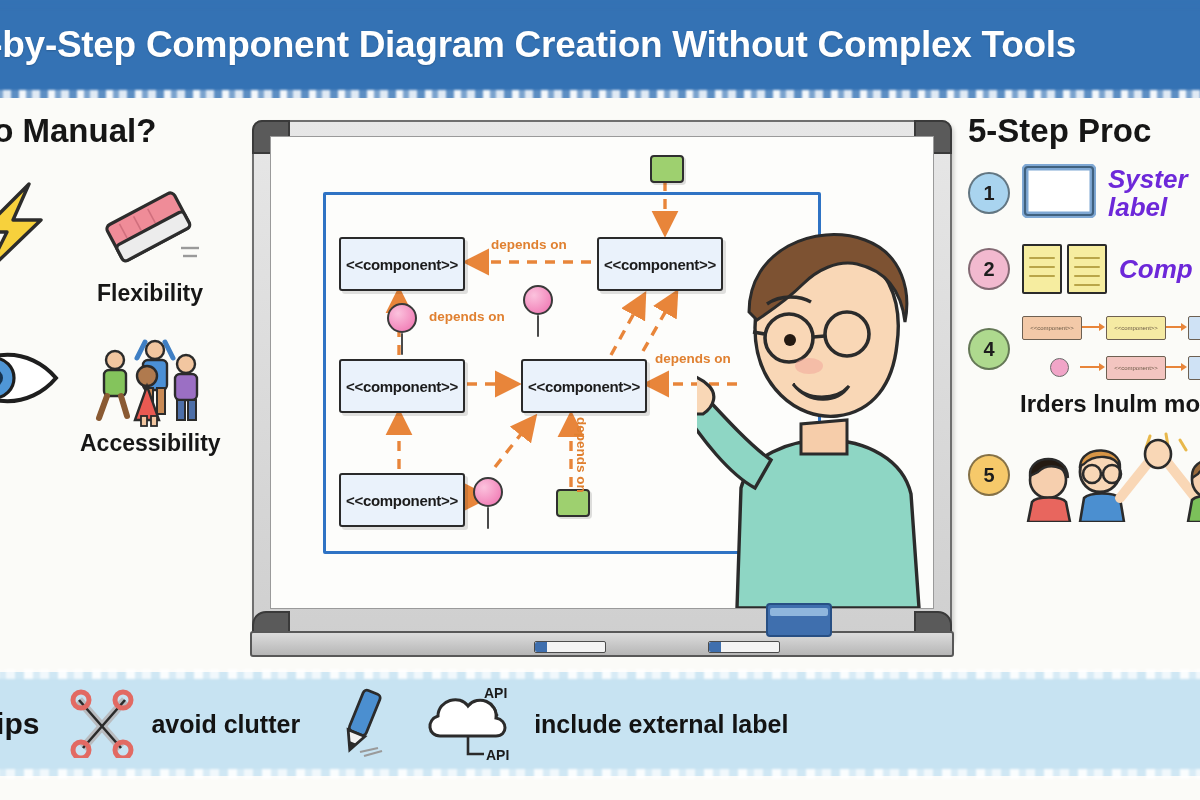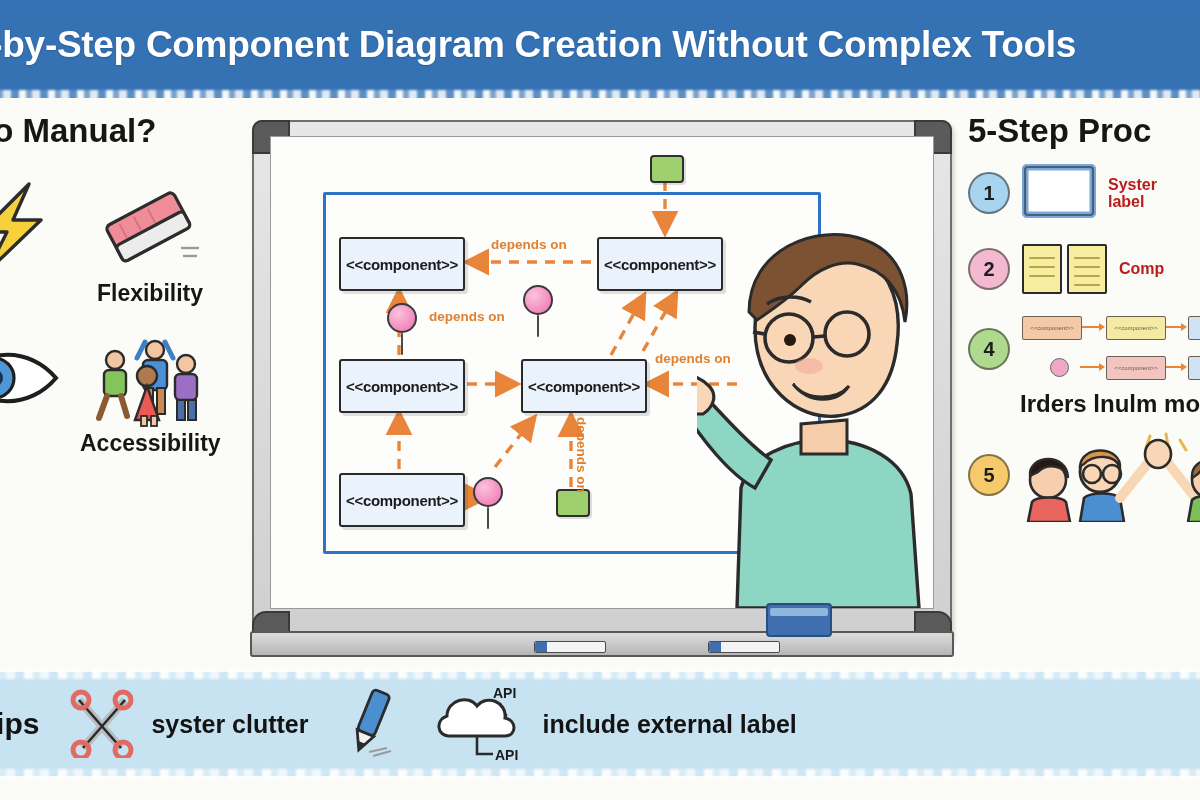--- a/index.html
+++ b/index.html
@@ -63,21 +63,21 @@
     font-size:33px;font-weight:bold;color:#161616;white-space:nowrap;
   }
   .step-row{display:flex;align-items:center;margin-top:14px;gap:12px;white-space:nowrap;}
   .step-num{
     width:38px;height:38px;border-radius:50%;
     display:flex;align-items:center;justify-content:center;
     font-size:20px;font-weight:bold;color:#1d1d1d;
     border:2px solid rgba(40,40,40,.55);flex:none;
   }
   .step-icon{flex:none;}
-  .step-text{font-size:16px;font-weight:bold;color:#b91c1c;line-height:1.08;}
+  .step-text{font-size:26px;font-weight:bold;color:#6d28d9;line-height:1.08;font-style:italic;}
   .step-note{
     font-size:24px;font-weight:bold;color:#161616;
     margin-top:8px;margin-left:52px;white-space:nowrap;
   }
 
   
   .notes{display:flex;gap:5px;}
   .note{
     width:36px;height:46px;background:#f6eda0;border:2px solid #2b2b2b;
     border-radius:2px;position:relative;
@@ -527,21 +527,21 @@
               <path d="M52 62 L10 14" stroke="#b9bcc0" stroke-width="8"></path>
               <path d="M14 62 L56 14"></path>
                 <path d="M52 62 L10 14"></path>
               <circle cx="12" cy="64" r="8" stroke="#e26a63" stroke-width="5"></circle>
               <circle cx="54" cy="64" r="8" stroke="#e26a63" stroke-width="5"></circle>
               <circle cx="12" cy="14" r="8" stroke="#e26a63" stroke-width="5"></circle>
               <circle cx="54" cy="14" r="8" stroke="#e26a63" stroke-width="5"></circle>
             </g>
           </svg>
         </span>
-        <span class="txt">syster clutter</span>
+        <span class="txt">avoid clutter</span>
       </div>
 
       <div class="tip">
         <span>
           <svg width="62" height="72" viewBox="0 0 62 72">
             <g transform="rotate(22 31 36)">
               <rect x="22" y="4" width="18" height="44" rx="4" fill="#4b8fd0" stroke="#2b2b2b" stroke-width="2.8"></rect>
               <path d="M22 48 L31 66 L40 48 Z" fill="#f3f3f3" stroke="#2b2b2b" stroke-width="2.8"></path>
               <path d="M28 58 L31 66 L34 58 Z" fill="#2b2b2b"></path>
             </g>

